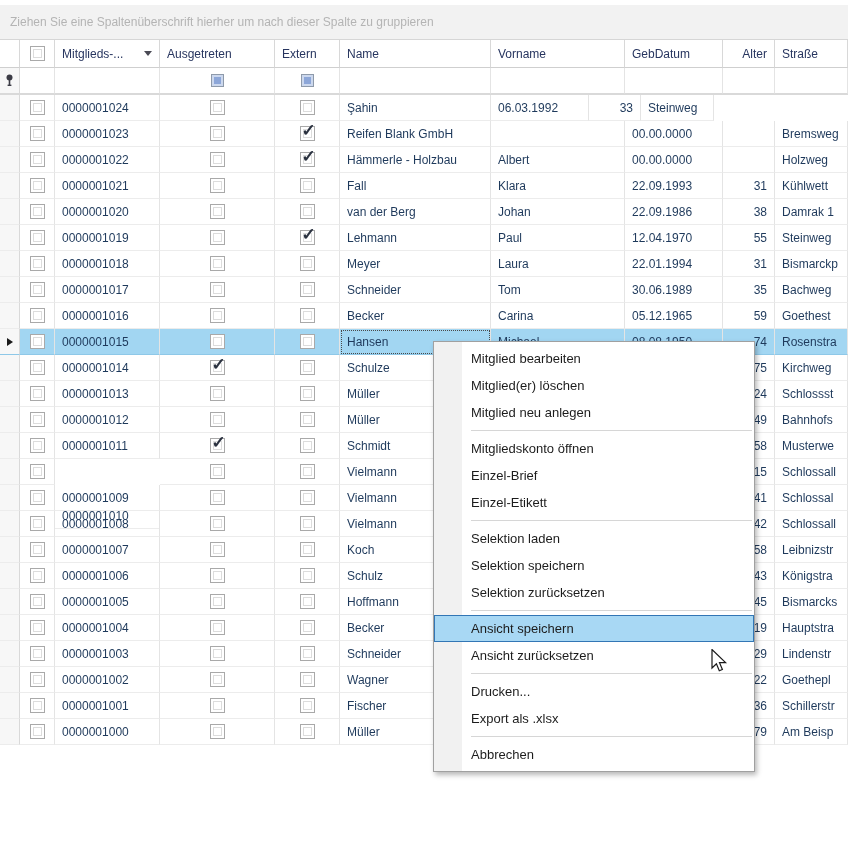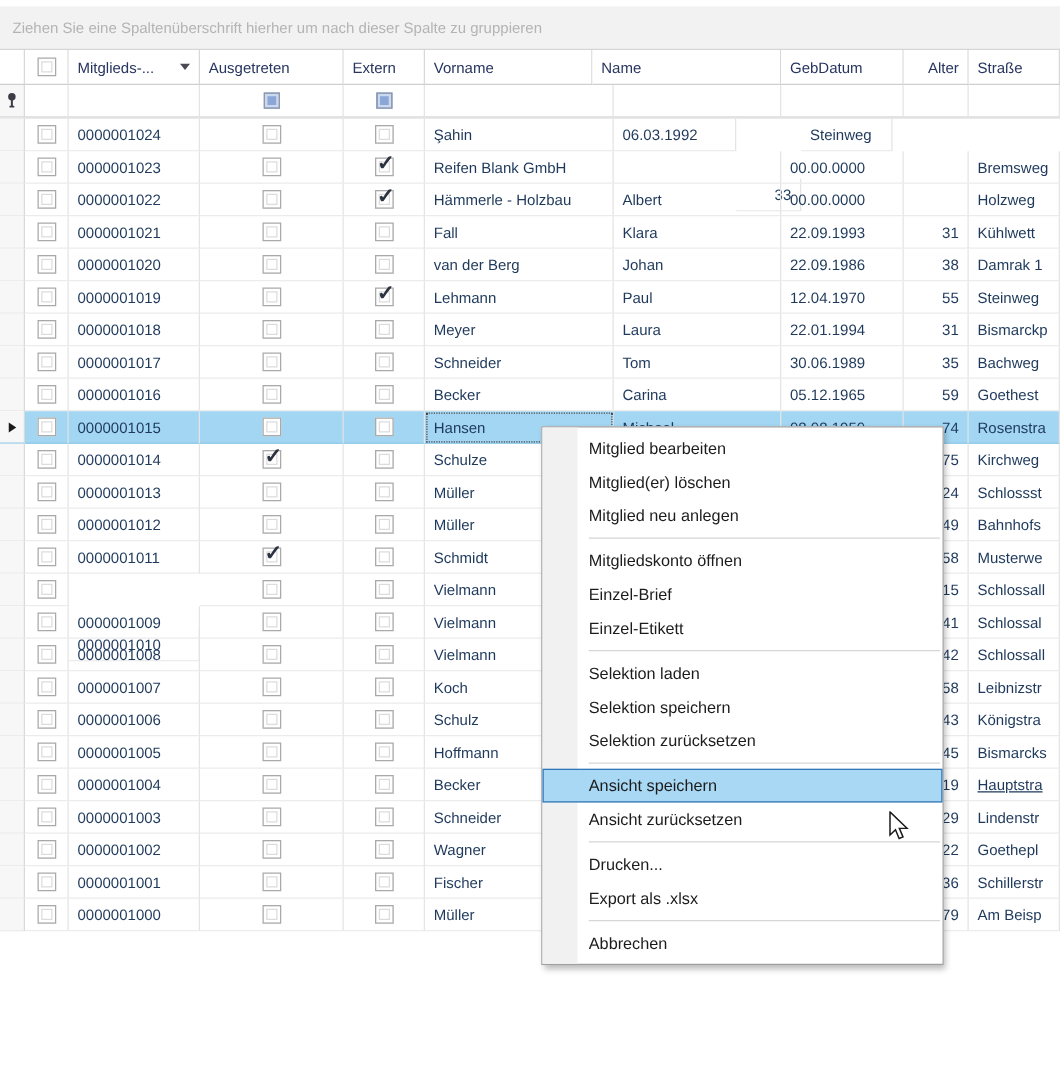--- a/index.html
+++ b/index.html
@@ -102,25 +102,25 @@
         <div class="cell" style="width: 105px;">
           <span>Mitglieds-...</span>
           <span class="sort-desc"></span>
         </div>
         <div class="cell" style="width: 115px;">
           <span>Ausgetreten</span>
         </div>
         <div class="cell" style="width: 65px;">
           <span>Extern</span>
         </div>
+        <div class="cell" style="width: 151px;">
+          <span>Name</span>
+        </div>
         <div class="cell" style="width: 134px;">
           <span>Vorname</span>
-        </div>
-        <div class="cell" style="width: 151px;">
-          <span>Name</span>
         </div>
         <div class="cell" style="width: 98px;">
           <span>GebDatum</span>
         </div>
         <div class="cell al-right" style="width: 52px;">
           <span>Alter</span>
         </div>
         <div class="cell" style="width: 73px;">
           <span>Straße</span>
         </div>
@@ -161,21 +161,21 @@
           </div>
           <div class="cell" style="width: 65px; justify-content: center;">
             <span class="cb"></span>
           </div>
           <div class="cell" style="width: 151px;">
             <span>Şahin</span>
           </div>
           <div class="cell" style="width: 98px;">
             <span>06.03.1992</span>
           </div>
-          <div class="cell al-right" style="width: 52px; margin-top: 48px;">
+          <div class="cell al-right" style="width: 52px;">
             <span>33</span>
           </div>
           <div class="cell" style="width: 73px;">
             <span>Steinweg</span>
           </div>
         </div>
         <div class="g-row data-row">
           <div class="cell ind-cell"></div>
           <div class="cell chk-cell">
             <span class="cb"></span>
@@ -766,21 +766,21 @@
           </div>
           <div class="cell" style="width: 134px;">
             <span></span>
           </div>
           <div class="cell" style="width: 98px;">
             <span></span>
           </div>
           <div class="cell al-right" style="width: 52px;">
             <span>19</span>
           </div>
-          <div class="cell" style="width: 73px; text-decoration: underline;">
+          <div class="cell" style="width: 73px;">
             <span>Hauptstra</span>
           </div>
         </div>
         <div class="g-row data-row">
           <div class="cell ind-cell"></div>
           <div class="cell chk-cell">
             <span class="cb"></span>
           </div>
           <div class="cell" style="width: 105px;">
             <span>0000001003</span>

